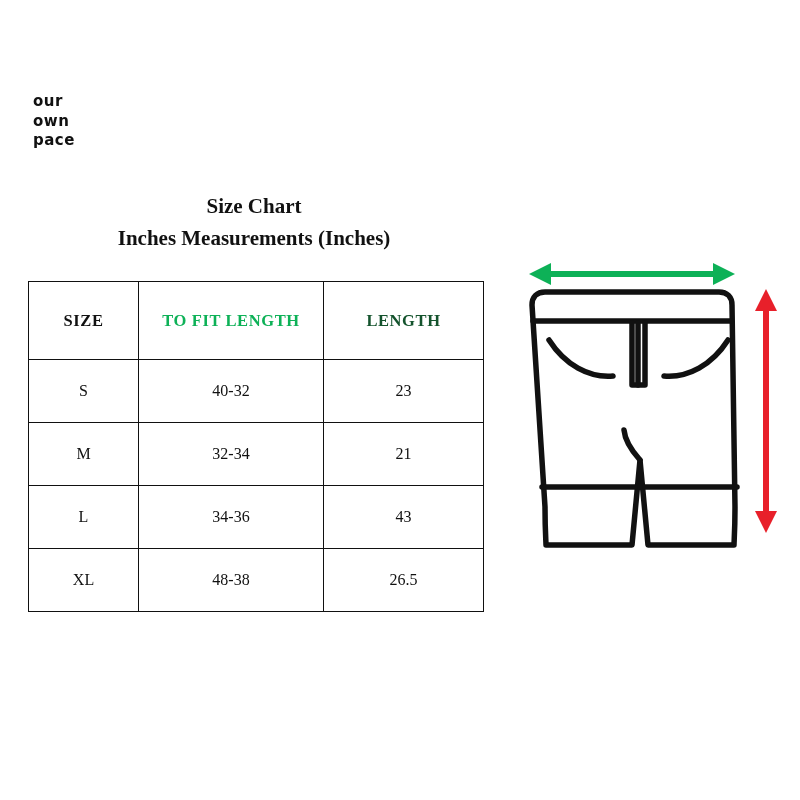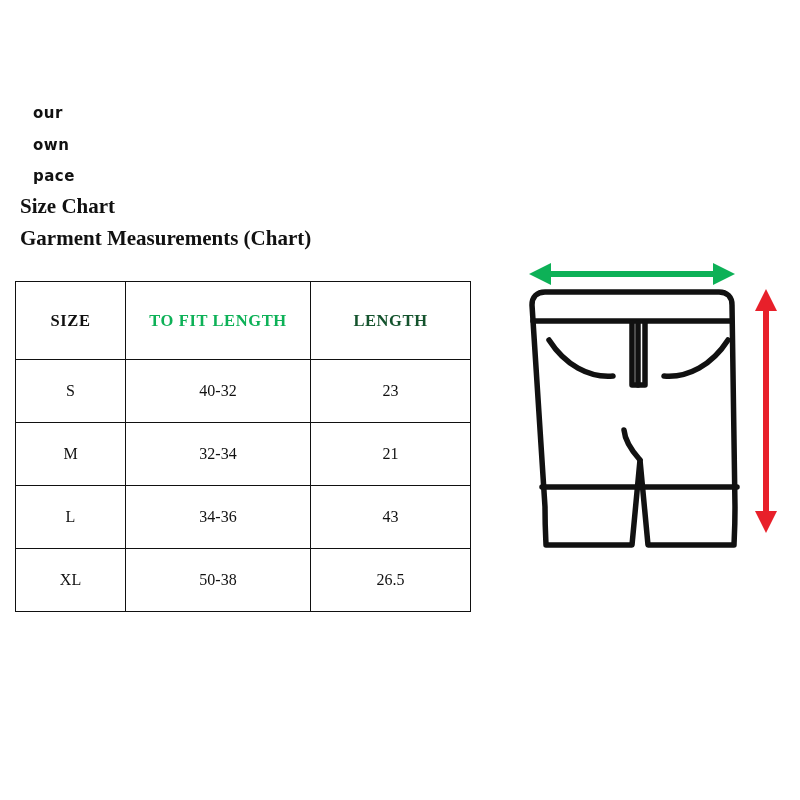--- a/index.html
+++ b/index.html
@@ -24,47 +24,47 @@
     font-family: "DejaVu Sans", sans-serif;
     font-weight: 700;
     font-size: 15px;
     line-height: 1.30;
     letter-spacing: 0.5px;
     color: #111111;
   }
   .logo .logo-line {
     display: block;
     white-space: pre;
-    margin-top: 12px;
   }
 
   
   .title-block {
     position: absolute;
-    left: 20px;
+    left: 26px;
     top: 192px;
     width: 456px;
+    text-align: center;
   }
   .chart-title {
     font-size: 21px;
     font-weight: 700;
     line-height: 1.35;
     margin: 0;
   }
   .chart-subtitle {
     font-size: 21px;
     font-weight: 700;
     line-height: 1.35;
     margin: 4px 0 0 0;
   }
 
   
   .size-table {
     position: absolute;
-    left: 15px;
+    left: 28px;
     top: 281px;
     width: 455px;
     border-collapse: collapse;
     table-layout: fixed;
     padding-left: 8px;
   }
   .size-table td, .size-table th {
     border: 1.6px solid #111111;
     text-align: center;
     font-size: 16px;
@@ -105,21 +105,21 @@
 <body>
 
 <div class="logo">
   <span class="logo-line">our</span>
   <span class="logo-line">own</span>
   <span class="logo-line">pace</span>
 </div>
 
 <div class="title-block">
   <div class="chart-title">Size Chart</div>
-  <div class="chart-subtitle">Garment Measurements (Chart)</div>
+  <div class="chart-subtitle">Inches Measurements (Inches)</div>
 </div>
 
 <table class="size-table">
   <colgroup>
     <col class="col-size">
     <col class="col-waist">
     <col class="col-length">
   </colgroup>
   <thead>
     <tr>
@@ -139,21 +139,21 @@
       <td>32-34</td>
       <td>21</td>
     </tr>
     <tr>
       <td>L</td>
       <td>34-36</td>
       <td>43</td>
     </tr>
     <tr>
       <td>XL</td>
-      <td>50-38</td>
+      <td>48-38</td>
       <td>26.5</td>
     </tr>
   </tbody>
 </table>
 
 <div class="illustration">
   <svg viewBox="0 0 310 320" xmlns="http://www.w3.org/2000/svg">
 
     <g>
       <line x1="62" y1="29" x2="232" y2="29" stroke="#0db157" stroke-width="6"></line>

